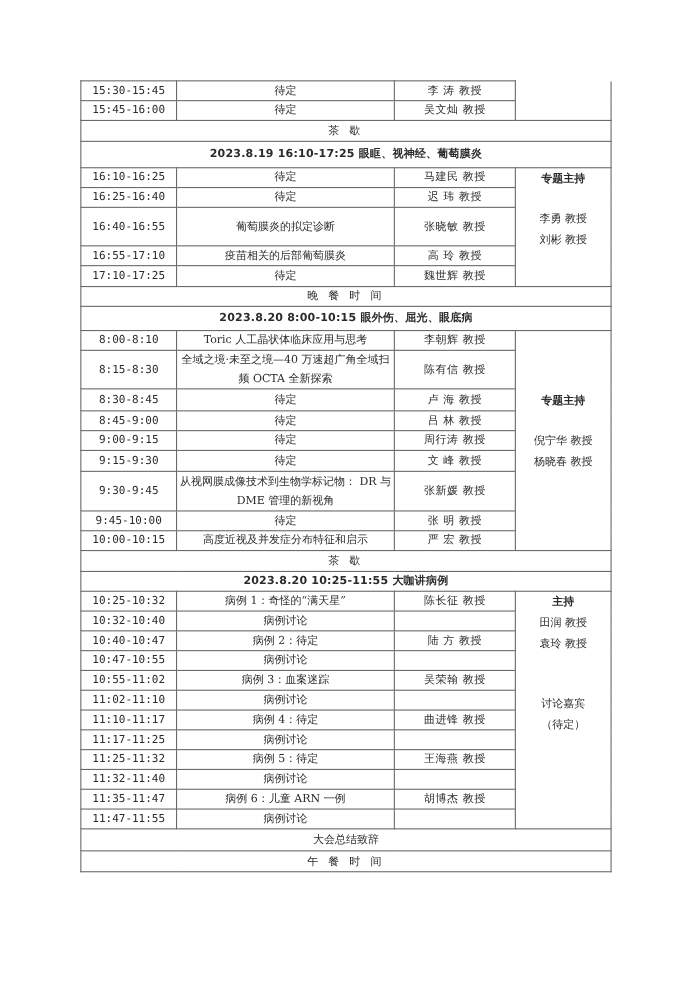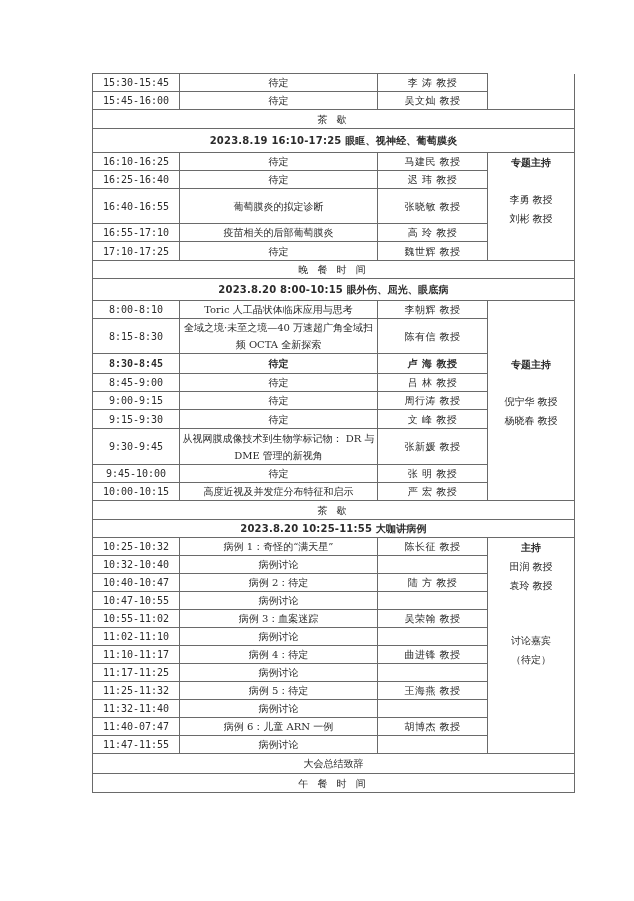--- a/index.html
+++ b/index.html
@@ -1,18 +1,18 @@
 <!DOCTYPE html>
 <html><head>
 <meta charset="utf-8">
 <style>
   html, body { margin: 0; padding: 0; background: #ffffff; }
   body { width: 634px; height: 901px; position: relative; overflow: hidden;
          font-family: "DejaVu Serif", "Liberation Serif", serif; color: #2b2b2b; }
-  .tbl { position: absolute; left: 92px; top: 73px; width: 482px; border-collapse: collapse; table-layout: fixed; padding-left: 40px; }
+  .tbl { position: absolute; left: 73px; top: 73px; width: 482px; border-collapse: collapse; table-layout: fixed; padding-left: 40px; }
   .tbl td { border: 1px solid #6a6a6a; padding: 0; text-align: center; vertical-align: middle;
             font-size: 10px; line-height: 17px; overflow: hidden; }
   .tbl col.c1 { width: 87px; }
   .tbl col.c2 { width: 198px; }
   .tbl col.c3 { width: 110px; }
   .tbl col.c4 { width: 87px; }
   .time { font-family: "DejaVu Sans Mono", "Liberation Mono", monospace; font-size: 9.5px; letter-spacing: 0px; }
   .sec { font-family: "DejaVu Sans", "Liberation Sans", sans-serif; font-weight: bold; font-size: 10.5px; letter-spacing: 0.2px; margin-top: 48px; }
   .brk { letter-spacing: 3px; font-size: 10px; }
   .bold { font-family: "DejaVu Sans", "Liberation Sans", sans-serif; font-weight: normal; }
@@ -101,21 +101,21 @@
       <span class="hl" style="height:18px;"></span>
       <span class="hl">倪宁华 教授</span>
       <span class="hl">杨晓春 教授</span>
     </td>
   </tr>
   <tr style="height:35px;">
     <td class="time">8:15-8:30</td>
     <td class="topic2">全域之境·未至之境—40 万速超广角全域扫频 OCTA 全新探索</td>
     <td class="spk">陈有信  教授</td>
   </tr>
-  <tr style="height:20px;font-weight:bold;">
+  <tr style="height:20px;">
     <td class="time">8:30-8:45</td>
     <td>待定</td>
     <td class="spk">卢 海  教授</td>
   </tr>
   <tr class="r18">
     <td class="time">8:45-9:00</td>
     <td>待定</td>
     <td class="spk">吕 林  教授</td>
   </tr>
   <tr class="r18">
@@ -202,21 +202,21 @@
     <td class="time">11:25-11:32</td>
     <td>病例 5：待定</td>
     <td class="spk">王海燕  教授</td>
   </tr>
   <tr class="r18">
     <td class="time">11:32-11:40</td>
     <td>病例讨论</td>
     <td class="spk"></td>
   </tr>
   <tr class="r18">
-    <td class="time">11:40-07:47</td>
+    <td class="time">11:35-11:47</td>
     <td>病例 6：儿童 ARN 一例</td>
     <td class="spk">胡博杰  教授</td>
   </tr>
   <tr class="r18">
     <td class="time">11:47-11:55</td>
     <td>病例讨论</td>
     <td class="spk"></td>
   </tr>
 
   <tr style="height:20px;">

